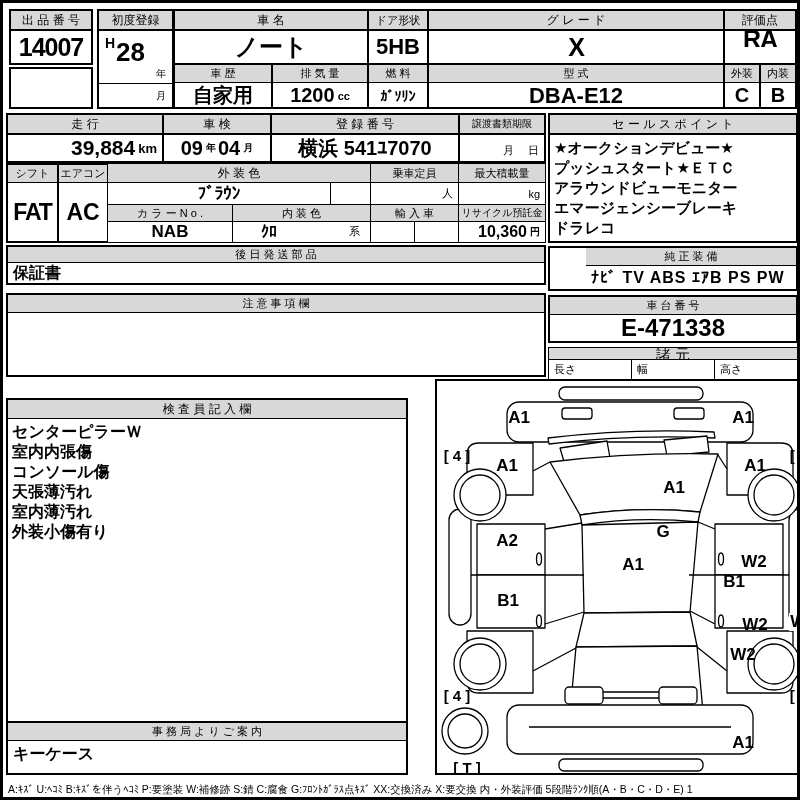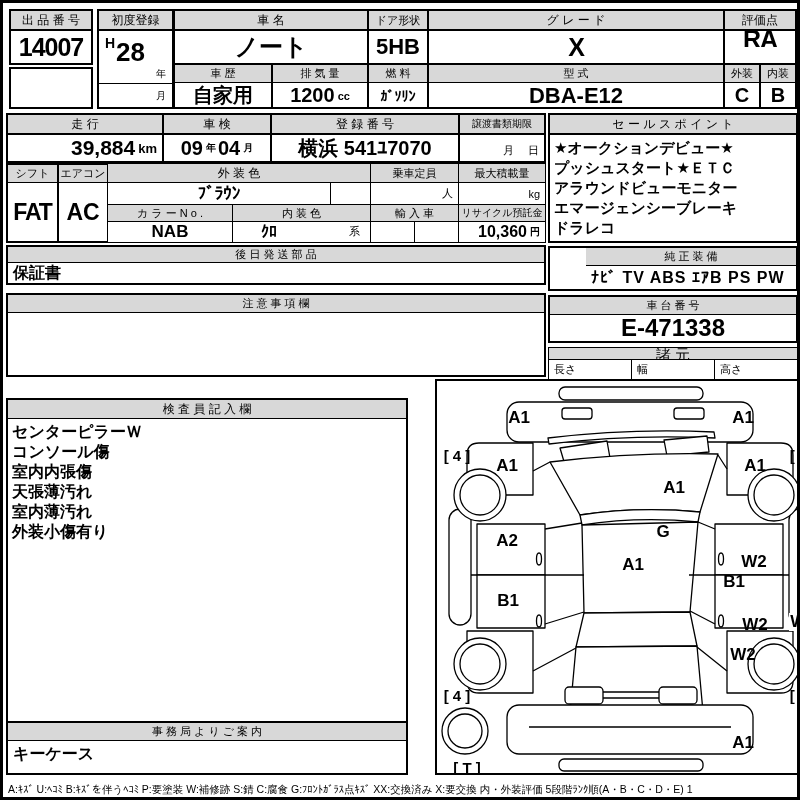--- a/index.html
+++ b/index.html
@@ -206,22 +206,22 @@
   </div>
   <div class="cell hdr" style="left:545px; top:344px; width:250px; height:17px; font-size:15px;">諸 元</div>
   <div class="cell lt" style="left:545px; top:356px; width:84px; height:21px; display:flex; align-items:center; font-size:11px;">長さ</div>
   <div class="cell lt" style="left:628px; top:356px; width:84px; height:21px; display:flex; align-items:center; font-size:11px;">幅</div>
   <div class="cell lt" style="left:711px; top:356px; width:84px; height:21px; display:flex; align-items:center; font-size:11px;">高さ</div>
 
   <div class="box" style="left:3px; top:378px; width:402px; height:340px;margin-top:17px;">
     <div class="hstrip thin" style="height:19px; font-size:12px;">検 査 員 記 入 欄</div>
     <div class="list" style="font-size:16px;">
         <div>センターピラーＷ</div>
+        <div>室内内張傷</div>
         <div>コンソール傷</div>
-        <div>室内内張傷</div>
         <div>天張薄汚れ</div>
         <div>室内薄汚れ</div>
         <div>外装小傷有り</div>
       </div>
   </div>
 
   <div class="box" style="left:3px; top:718px; width:402px; height:54px;">
     <div class="hstrip thin">事 務 局 よ り ご 案 内</div>
     <div class="val lt" style="height:32px; font-size:16px; align-items:flex-start; padding-top:3px;">キーケース</div>
   </div>

